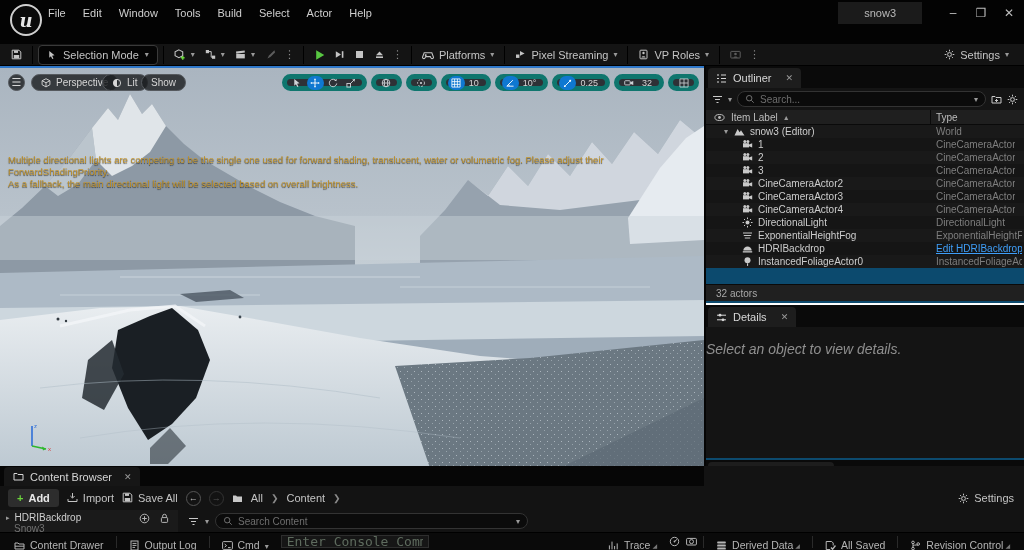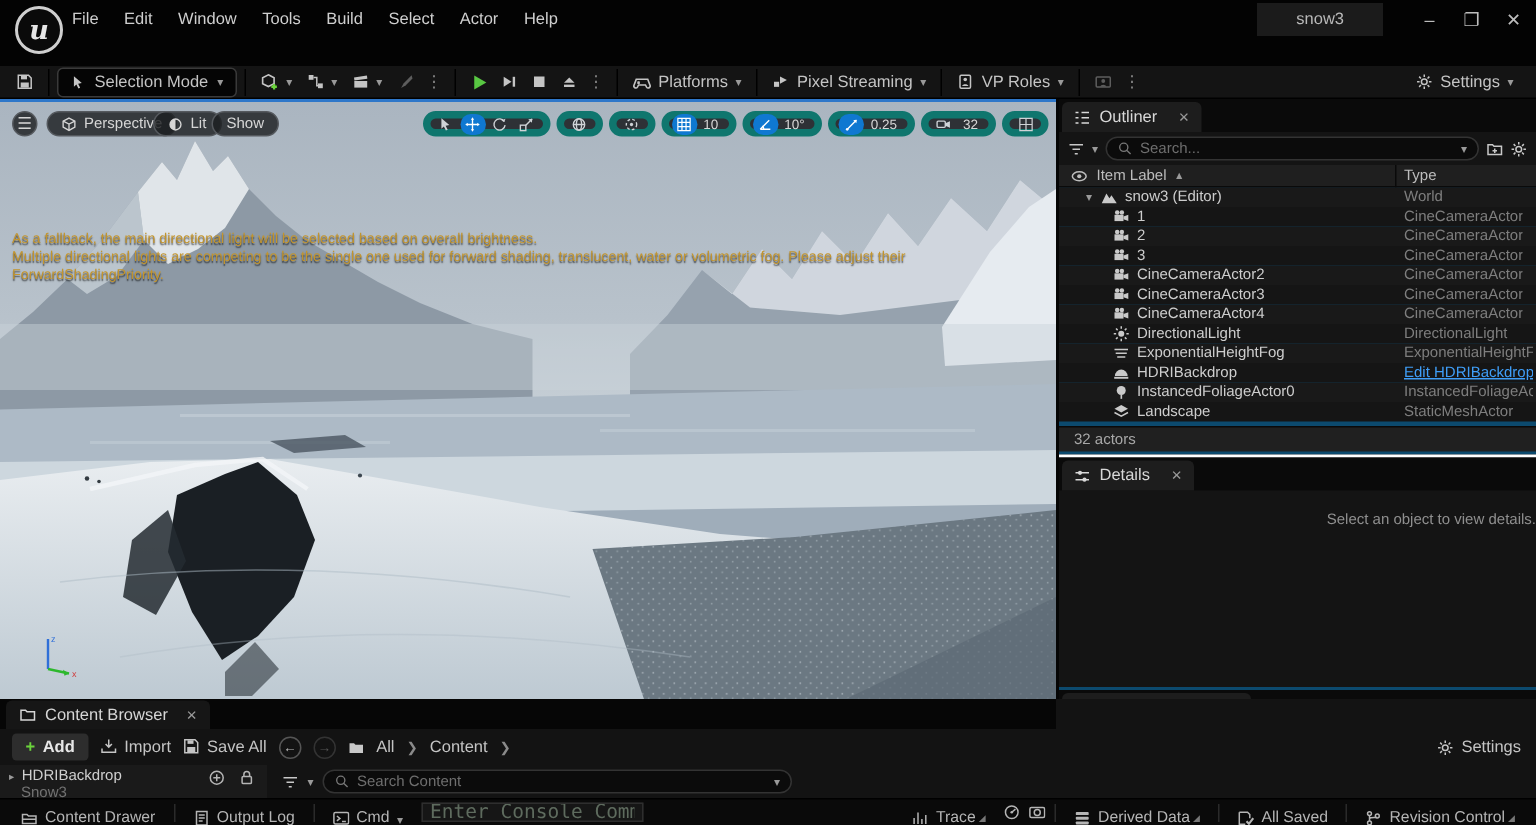--- a/index.html
+++ b/index.html
@@ -64,21 +64,21 @@
   .orow { position:relative; width:318px; height:13px; display:flex; align-items:center; font-size:10px; color:#cdcdcd; }
   .orow:nth-child(odd) { background:#191919; }
   .orow:nth-child(even) { background:#151515; }
   .orow .typ { position:absolute; left:230px; color:#7e7e7e; white-space:nowrap; overflow:hidden; max-width:86px; }
   .orow .typ.link { color:#3f9ef8; text-decoration:underline; }
   .orow .lbl { white-space:nowrap; }
   .orow .icx { margin-right:5px; color:#c9c9c9; }
   .orow .caret-sp { width:10px; color:#9a9a9a; font-size:8px; }
   #outliner-footer { position:absolute; left:0; top:218px; width:318px; height:17px; background:#202020; display:flex; align-items:center; padding:0 10px; color:#a8a8a8; font-size:10px; border-top:1px solid #0a0a0a; }
   #details-block { position:absolute; left:0; top:237px; width:318px; height:155px; background:#141414; border-top:2px solid #ffffff; }
-  #details-empty { position:absolute; top:36px; width:318px; text-align:right; color:#8f8f8f; font-size:10px; }
+  #details-empty { position:absolute; top:36px; width:318px; text-align:left; color:#8f8f8f; font-style:italic; font-size:14px; }
   #ws-bar { position:absolute; left:0; top:394px; width:318px; height:24px; background:#0a0a0a; }
 
   
   #cb { left:0; top:466px; width:1024px; height:66px; background:#131313; }
   #cb-tabbar { position:absolute; left:0; top:0; width:704px; height:20px; background:#060606; }
   #cb-tab { position:absolute; left:4px; top:1px; height:19px; background:#161616; border-radius:4px 4px 0 0; display:flex; align-items:center; gap:6px; padding:0 9px; color:#d6d6d6; }
   #cb-toolbar { position:absolute; left:0; top:20px; width:1024px; height:24px; display:flex; align-items:center; padding:0 8px; gap:8px; }
   #add-btn { background:#2d2d2d; border-radius:3px; height:18px; padding:0 9px; display:flex; align-items:center; gap:5px; font-weight:bold; color:#e8e8e8; }
   .cbbtn { display:flex; align-items:flex-start; gap:5px; color:#c4c4c4; }
   .navcircle { width:15px; height:15px; border-radius:50%; border:1px solid #555; display:flex; align-items:center; justify-content:center; color:#bbb; font-size:9px; }
@@ -468,22 +468,22 @@
             <span class="ic">
               <svg width="10" height="10" viewBox="0 0 11 11" fill="none" stroke="currentColor" stroke-width="1">
                 <path d="M1 1h9v9H1ZM5.5 1v9M1 5.5h9" stroke-width="0.9"></path>
               </svg>
             </span>
           </span>
         </div>
     </div>
 
     <div id="vp-warning">
+      <div>Multiple directional lights are competing to be the single one used for forward shading, translucent, water or volumetric fog. Please adjust their ForwardShadingPriority.</div>
       <div>As a fallback, the main directional light will be selected based on overall brightness.</div>
-      <div>Multiple directional lights are competing to be the single one used for forward shading, translucent, water or volumetric fog. Please adjust their ForwardShadingPriority.</div>
     </div>
 
     <svg id="axis-gizmo" width="34" height="34" viewBox="0 0 34 34">
       <line x1="10" y1="26" x2="10" y2="6" stroke="#2f6fd8" stroke-width="1.6"></line>
       <text x="12" y="8" font-size="6" fill="#2f6fd8">z</text>
       <line x1="10" y1="26" x2="24" y2="29" stroke="#2db82d" stroke-width="1.6"></line>
       <polygon points="24,29 20,26.5 21,30.5" fill="#2db82d"></polygon>
       <text x="26" y="31" font-size="6" fill="#d03c3c">x</text>
     </svg>
   </div>
@@ -669,31 +669,20 @@
           <span style="width: 36px; flex: 0 0 auto;"></span>
           <span class="ic icx">
             <svg width="11" height="11" viewBox="0 0 11 11" fill="none" stroke="currentColor" stroke-width="1">
               <circle cx="5.5" cy="4.3" r="3" fill="currentColor" stroke="none"></circle>
               <rect x="5" y="7.3" width="1.1" height="2.6" fill="currentColor" stroke="none"></rect>
             </svg>
           </span>
           <span class="lbl">InstancedFoliageActor0</span>
           <span class="typ">InstancedFoliageActo</span>
         </div>
-        <div class="orow">
-          <span style="width: 36px; flex: 0 0 auto;"></span>
-          <span class="ic icx">
-            <svg width="11" height="11" viewBox="0 0 11 11" fill="none" stroke="currentColor" stroke-width="1">
-              <path d="M5.5 1 10 3.5 5.5 6 1 3.5 Z" fill="currentColor" stroke="none"></path>
-              <path d="M1 6 5.5 8.5 10 6"></path>
-            </svg>
-          </span>
-          <span class="lbl">Landscape</span>
-          <span class="typ">StaticMeshActor</span>
-        </div>
       </div>
     <div id="outliner-footer">
         <span>32 actors</span>
       </div>
 
     <div id="details-block">
       <div class="ptabbar" style="top:0">
         <div class="ptab">
           <span class="ic">
               <svg width="11" height="11" viewBox="0 0 11 11" fill="none" stroke="currentColor" stroke-width="1">

